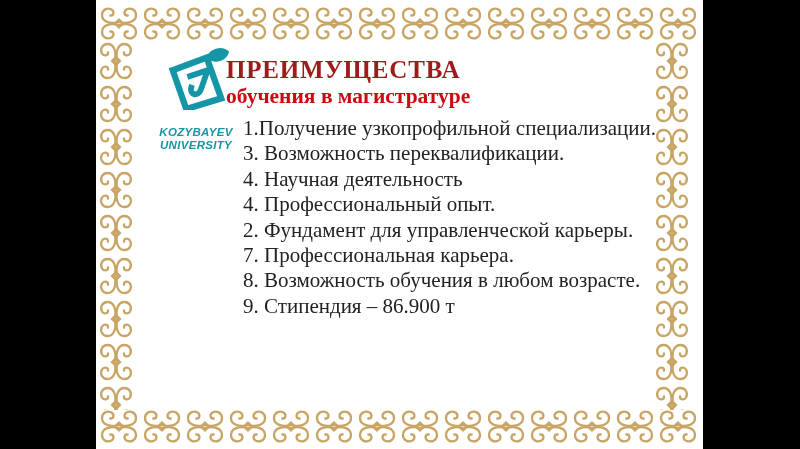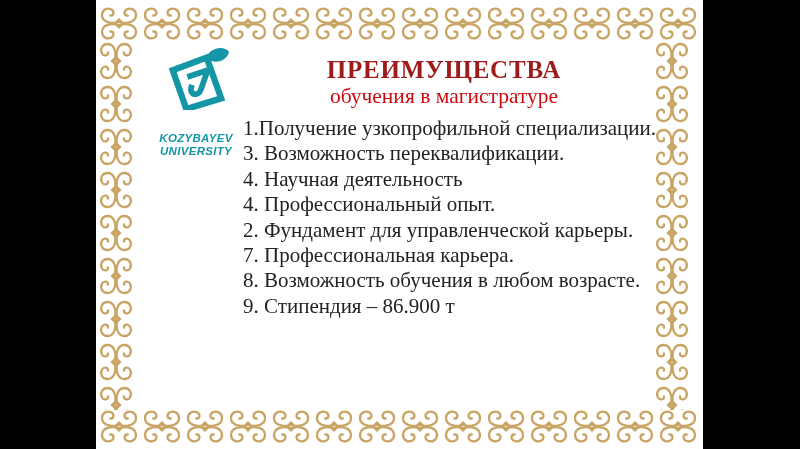--- a/index.html
+++ b/index.html
@@ -1,25 +1,25 @@
 <!DOCTYPE html>
 <html><head>
 <meta charset="utf-8">
 <style>
   html,body{margin:0;padding:0;background:#000;}
   .stage{position:relative;width:800px;height:449px;background:#000;overflow:hidden;
          font-family:"Liberation Serif", serif;}
   .slide{position:absolute;left:96px;top:0;width:607px;height:449px;background:#ffffff;}
   .orn{position:absolute;}
   .logo-block{position:absolute;left:40px;top:44px;width:120px;text-align:center;}
-  .logo-text{margin-top:18px;color:#1596A7;font-family:"Liberation Sans", sans-serif;
+  .logo-text{margin-top:12px;color:#1596A7;font-family:"Liberation Sans", sans-serif;
              font-weight:bold;font-style:italic;font-size:11.5px;line-height:12.5px;letter-spacing:0.3px;}
-  .title-block{position:absolute;left:130px;top:56px;width:436px;text-align:center;}
+  .title-block{position:absolute;left:130px;top:56px;width:436px;}
   .title-line1{color:#9E1B1B;font-weight:bold;font-size:25px;line-height:28px;letter-spacing:0.8px;}
-  .title-line2{color:#CB0A10;font-weight:normal;font-size:21.5px;line-height:24px;}
+  .title-line2{color:#CB0A10;font-weight:bold;font-size:21.5px;line-height:24px;}
   .adv-list{position:absolute;left:147px;top:116px;width:440px;margin:0;padding:0;list-style:none;
             color:#222222;font-size:21px;line-height:25.4px;}
   .adv-list li{white-space:nowrap;}
 </style>
 </head>
 <body>
 
 <div class="stage">
 
   <svg width="0" height="0" style="position:absolute" aria-hidden="true">

